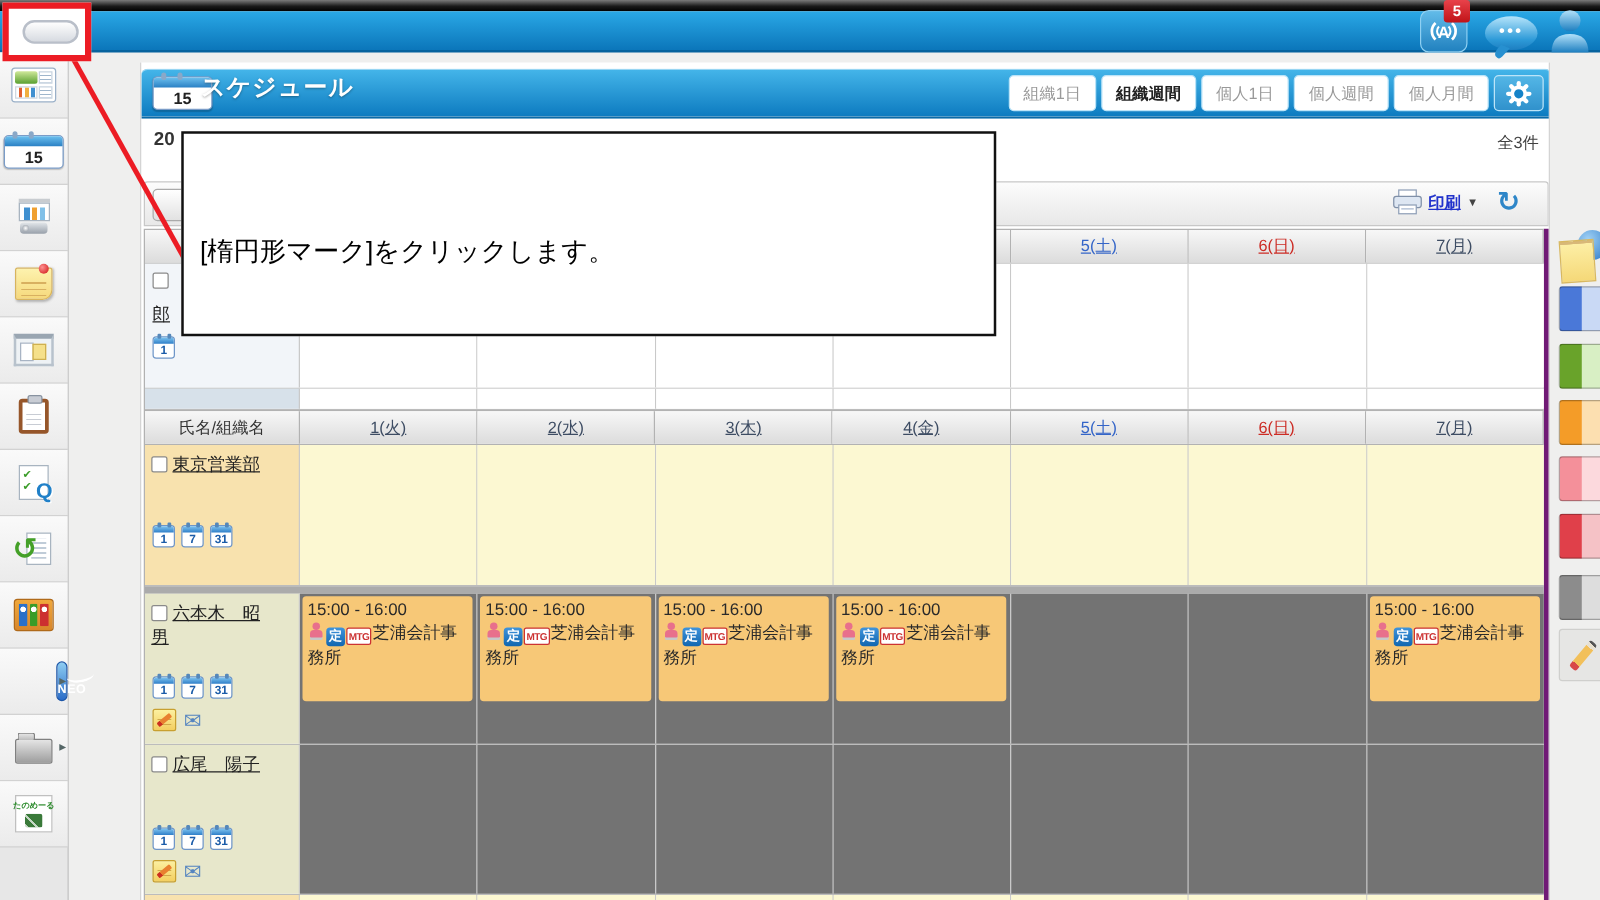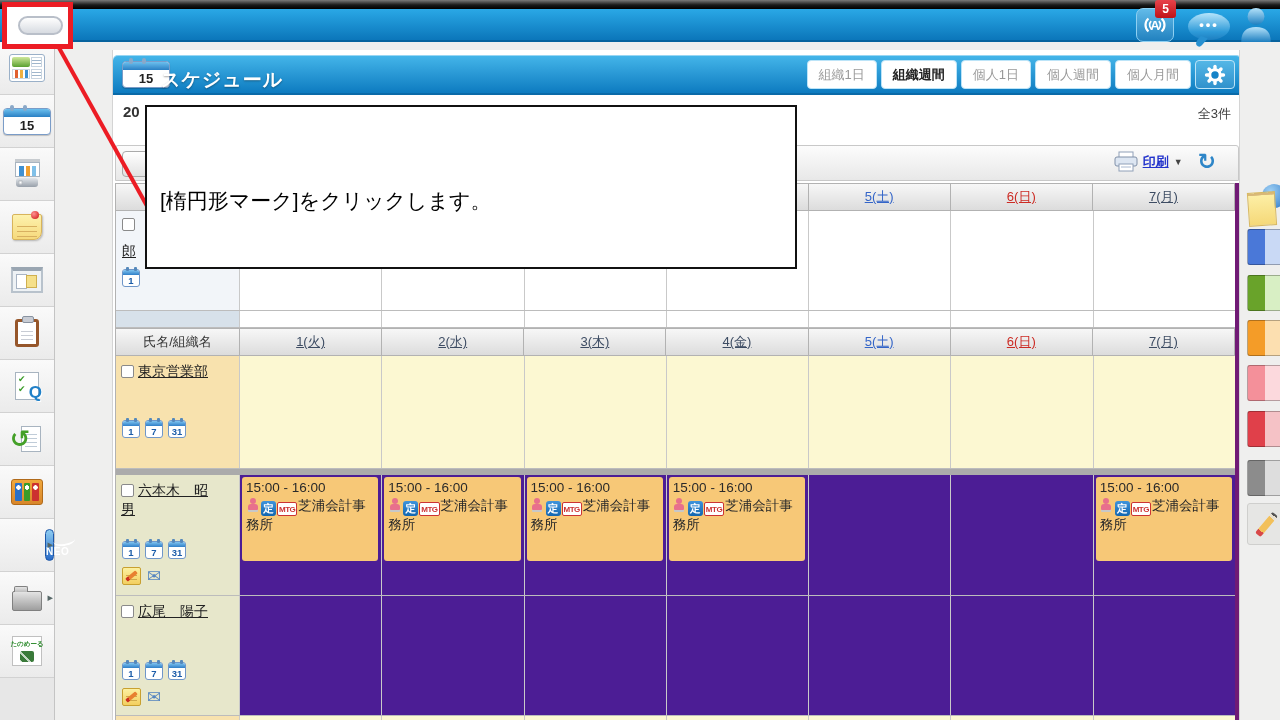--- a/index.html
+++ b/index.html
@@ -127,21 +127,21 @@
   .tano-m { width:14px; height:11px; background:#3a7a3a; border-radius:2px;
     background-image:linear-gradient(45deg,rgba(255,255,255,.7) 2px,rgba(0,0,0,0) 2px 6px,rgba(255,255,255,.7) 6px 8px,rgba(0,0,0,0) 8px); }
 
   
   .panel { position:absolute; left:112px; top:50px; width:1128px; height:670px; background:#fff;
     border-left:1px solid #d4d4d4; border-right:1px solid #d4d4d4; z-index:5; overflow:hidden; }
   .module-bar { position:absolute; left:0; top:5px; width:1128px; height:40px; border-radius:5px 5px 0 0;
     background:linear-gradient(#45b6ea,#0d7bc0); border-bottom:2px solid #0a6aa8;
     box-shadow:inset 0 1px 0 rgba(255,255,255,.45); }
   .mb-cal { position:absolute; left:9px; top:6px; }
-  .mb-title { position:absolute; left:48px; top:12px; color:#fff; font-size:19px; font-weight:bold;
+  .mb-title { position:absolute; left:48px; top:2px; color:#fff; font-size:19px; font-weight:bold;
     letter-spacing:1px; text-shadow:0 1px 2px rgba(0,0,0,.35); }
   .mb-right { position:absolute; right:6px; top:5px; display:flex; gap:4px; align-items:center; }
   .view-btn { height:29px; padding:0 11px; background:#fff; border:1px solid #bce4f8; border-radius:4px;
     font-size:13px; color:#999; line-height:27px; cursor:pointer; font-family:inherit; }
   .view-btn.active { color:#222; font-weight:bold; }
   .gear-btn { width:40px; height:29px; background:rgba(255,255,255,.12); border:1px solid #bce4f8;
     border-radius:4px; display:flex; align-items:center; justify-content:center; cursor:pointer; }
 
   .date-partial { position:absolute; left:10px; top:53px; font-size:15px; font-weight:bold; color:#333; }
   .total-count { position:absolute; right:8px; top:55px; font-size:13px; color:#404040; }
@@ -168,21 +168,21 @@
     text-align:center; font-size:13px; color:#333; border-right:1px solid #b2b2b2; }
   .hrow { border-bottom:1px solid #b2b2b2; border-top:1px solid #b2b2b2; }
   .hdr-link { text-decoration:underline; cursor:pointer; }
   .hdr-wd { color:#3d4c63; } .hdr-sat { color:#3465c8; } .hdr-sun { color:#cc2b24; }
 
   .r-w1body { height:100px; } .r-w1body .c-name { background:#f2f5f9; } .r-w1body .c-day { background:#fff; }
   .r-w1sliver { height:17px; } .r-w1sliver .c-name { background:#d7e1ea; } .r-w1sliver .c-day { background:#fff; }
 
   .r-org { height:113px; } .r-org .c-name { background:#f8e2ae; } .r-org .c-day { background:#fcf8d2; }
   .sep-bar { height:6px; background:#ababab; }
-  .r-member { height:121px; } .r-member .c-name { background:#e7e7cb; } .r-member .c-day { background:#4c1d95;padding-left:37px; }
+  .r-member { height:121px; } .r-member .c-name { background:#e7e7cb; } .r-member .c-day { background:#737373;padding-left:37px; }
   .r-member2 { height:120px; }
   .r-sliver2 { height:4px; border-bottom:none; } .r-sliver2 .c-name { background:#f8e2ae; } .r-sliver2 .c-day { background:#fcf8d2; }
 
   .name-line { position:absolute; left:5px; top:6px; width:100px; font-size:14px; color:#222; line-height:19px; }
   .name-link { color:#222; text-decoration:underline; cursor:pointer; }
   .checkbox { display:inline-block; width:13px; height:13px; background:#fff; border:1px solid #8a8a8a;
     border-radius:2px; margin-right:4px; vertical-align:-2px; cursor:pointer; }
   .partial-name { position:absolute; left:6px; top:32px; font-size:14px; }
   .cals { position:absolute; left:6px; display:flex; gap:5px; }
   .cals-org { top:64px; } .cals-member { top:66px; } .cals-w1 { top:58px; }

